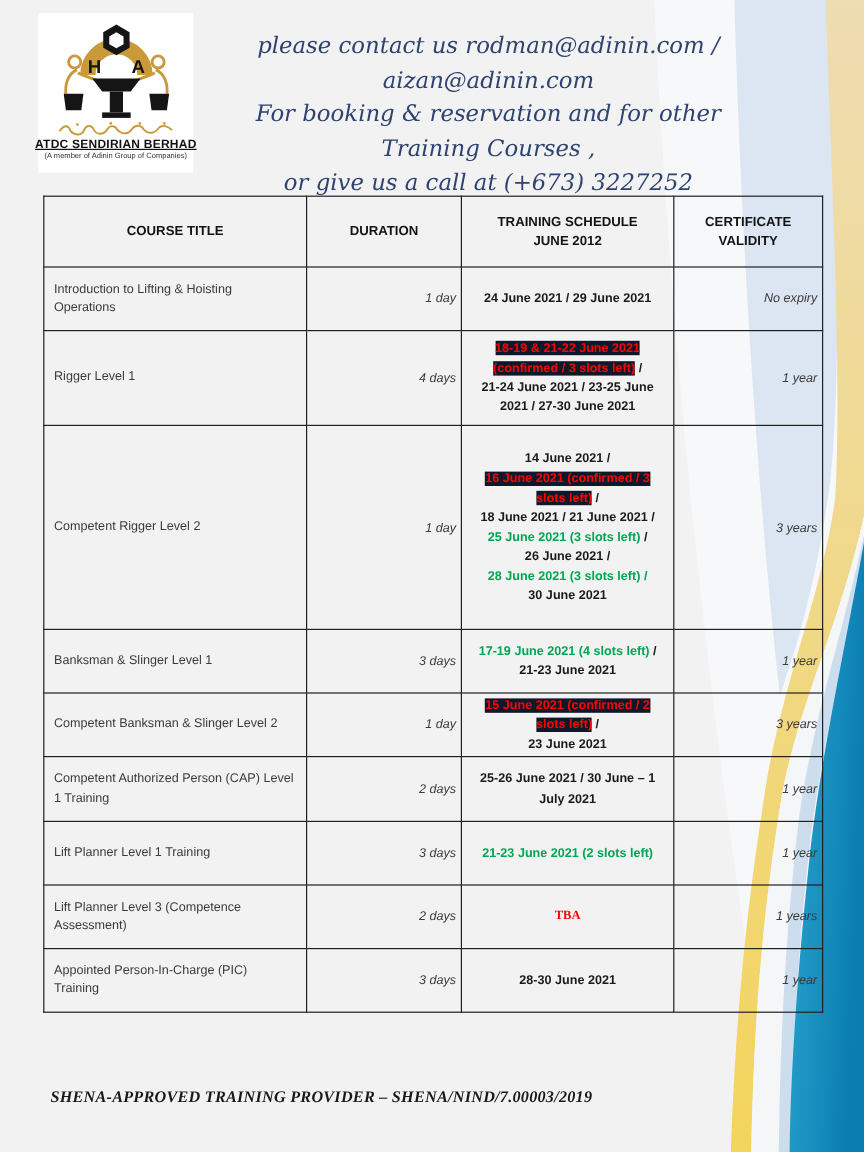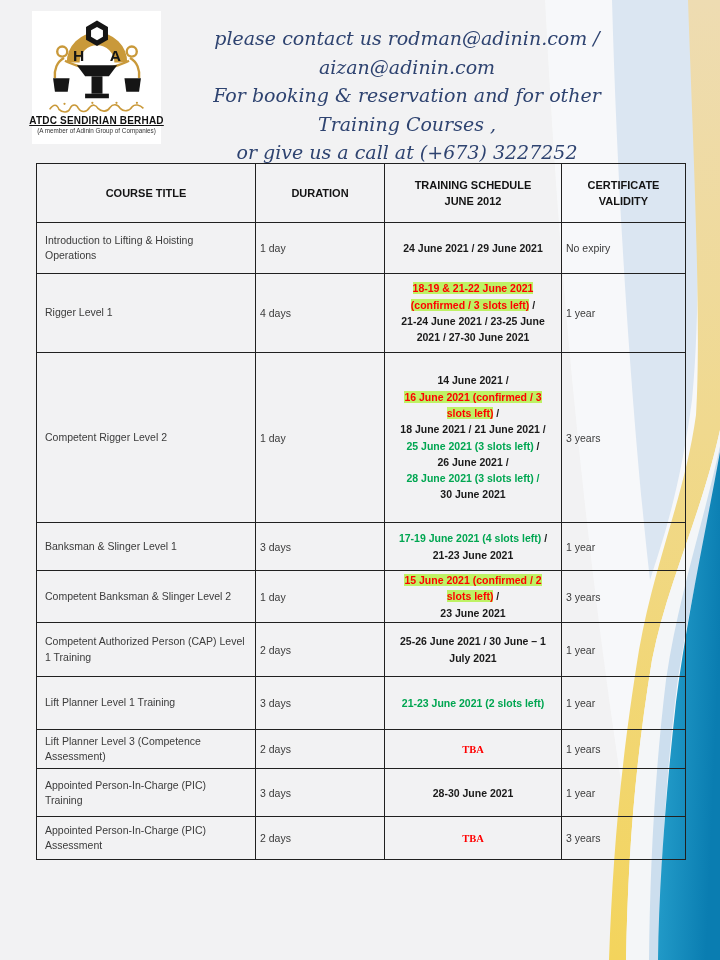--- a/index.html
+++ b/index.html
@@ -24,24 +24,24 @@
   table.courses th,table.courses td{border:1.5px solid #202020;vertical-align:middle;box-sizing:border-box;}
   table.courses thead tr{height:59px;}
   table.courses th{font-size:11px;font-weight:bold;color:#141414;text-align:center;white-space:pre-line;line-height:1.5;}
   tbody tr:nth-child(1){height:51px}  tbody tr:nth-child(2){height:79px}
   tbody tr:nth-child(3){height:170px} tbody tr:nth-child(4){height:48px}
   tbody tr:nth-child(5){height:52px}  tbody tr:nth-child(6){height:54px}
   tbody tr:nth-child(7){height:53px}  tbody tr:nth-child(8){height:33px}
   tbody tr:nth-child(9){height:48px}  tbody tr:nth-child(10){height:43px}
   tbody tr:nth-child(11){height:43px}
   .cell-title{font-size:10.5px;color:#3b3b3b;text-align:left;padding:4px 10px 4px 8px;line-height:1.45;border-radius:10px;}
-  .cell-center{font-size:10.5px;color:#3b3b3b;text-align:left;padding:5px 4px;}
+  .cell-center{font-size:10.5px;color:#3b3b3b;text-align:right;padding:20px 4px;font-style:italic;}
   .cell-schedule{font-size:10.5px;font-weight:bold;text-align:center;padding:0 6px;line-height:1.55;}
   .seg-b{color:#1a1a1a;}
-  .seg-hl{background:#bef264;color:#ff0000;}
+  .seg-hl{background:#0f172a;color:#ff0000;}
   .seg-gr{color:#00a651;}
   .seg-red{color:#ff0000;font-family:Liberation Serif, serif;}
 
   
   .footer{position:absolute;left:42px;top:906px;z-index:1;font-family:"Liberation Serif",serif;
           font-weight:bold;font-style:italic;font-size:13.5px;color:#191919;letter-spacing:.2px;}
 </style>
 </head>
 <body>
 
@@ -167,23 +167,18 @@
           <td class="cell-center">2 days</td>
           <td class="cell-schedule"><span class="seg-red">TBA</span></td>
           <td class="cell-center">1 years</td>
         </tr>
         <tr>
           <td class="cell-title">Appointed Person-In-Charge (PIC) Training</td>
           <td class="cell-center">3 days</td>
           <td class="cell-schedule"><span class="seg-b">28-30 June 2021</span></td>
           <td class="cell-center">1 year</td>
         </tr>
-        <tr>
-          <td class="cell-title">Appointed Person-In-Charge (PIC) Assessment</td>
-          <td class="cell-center">2 days</td>
-          <td class="cell-schedule"><span class="seg-red">TBA</span></td>
-          <td class="cell-center">3 years</td>
-        </tr>
       </tbody>
   </table>
 
+  <div class="footer">SHENA-APPROVED TRAINING PROVIDER – SHENA/NIND/7.00003/2019</div>
 
 </div>
 
 </body></html>

